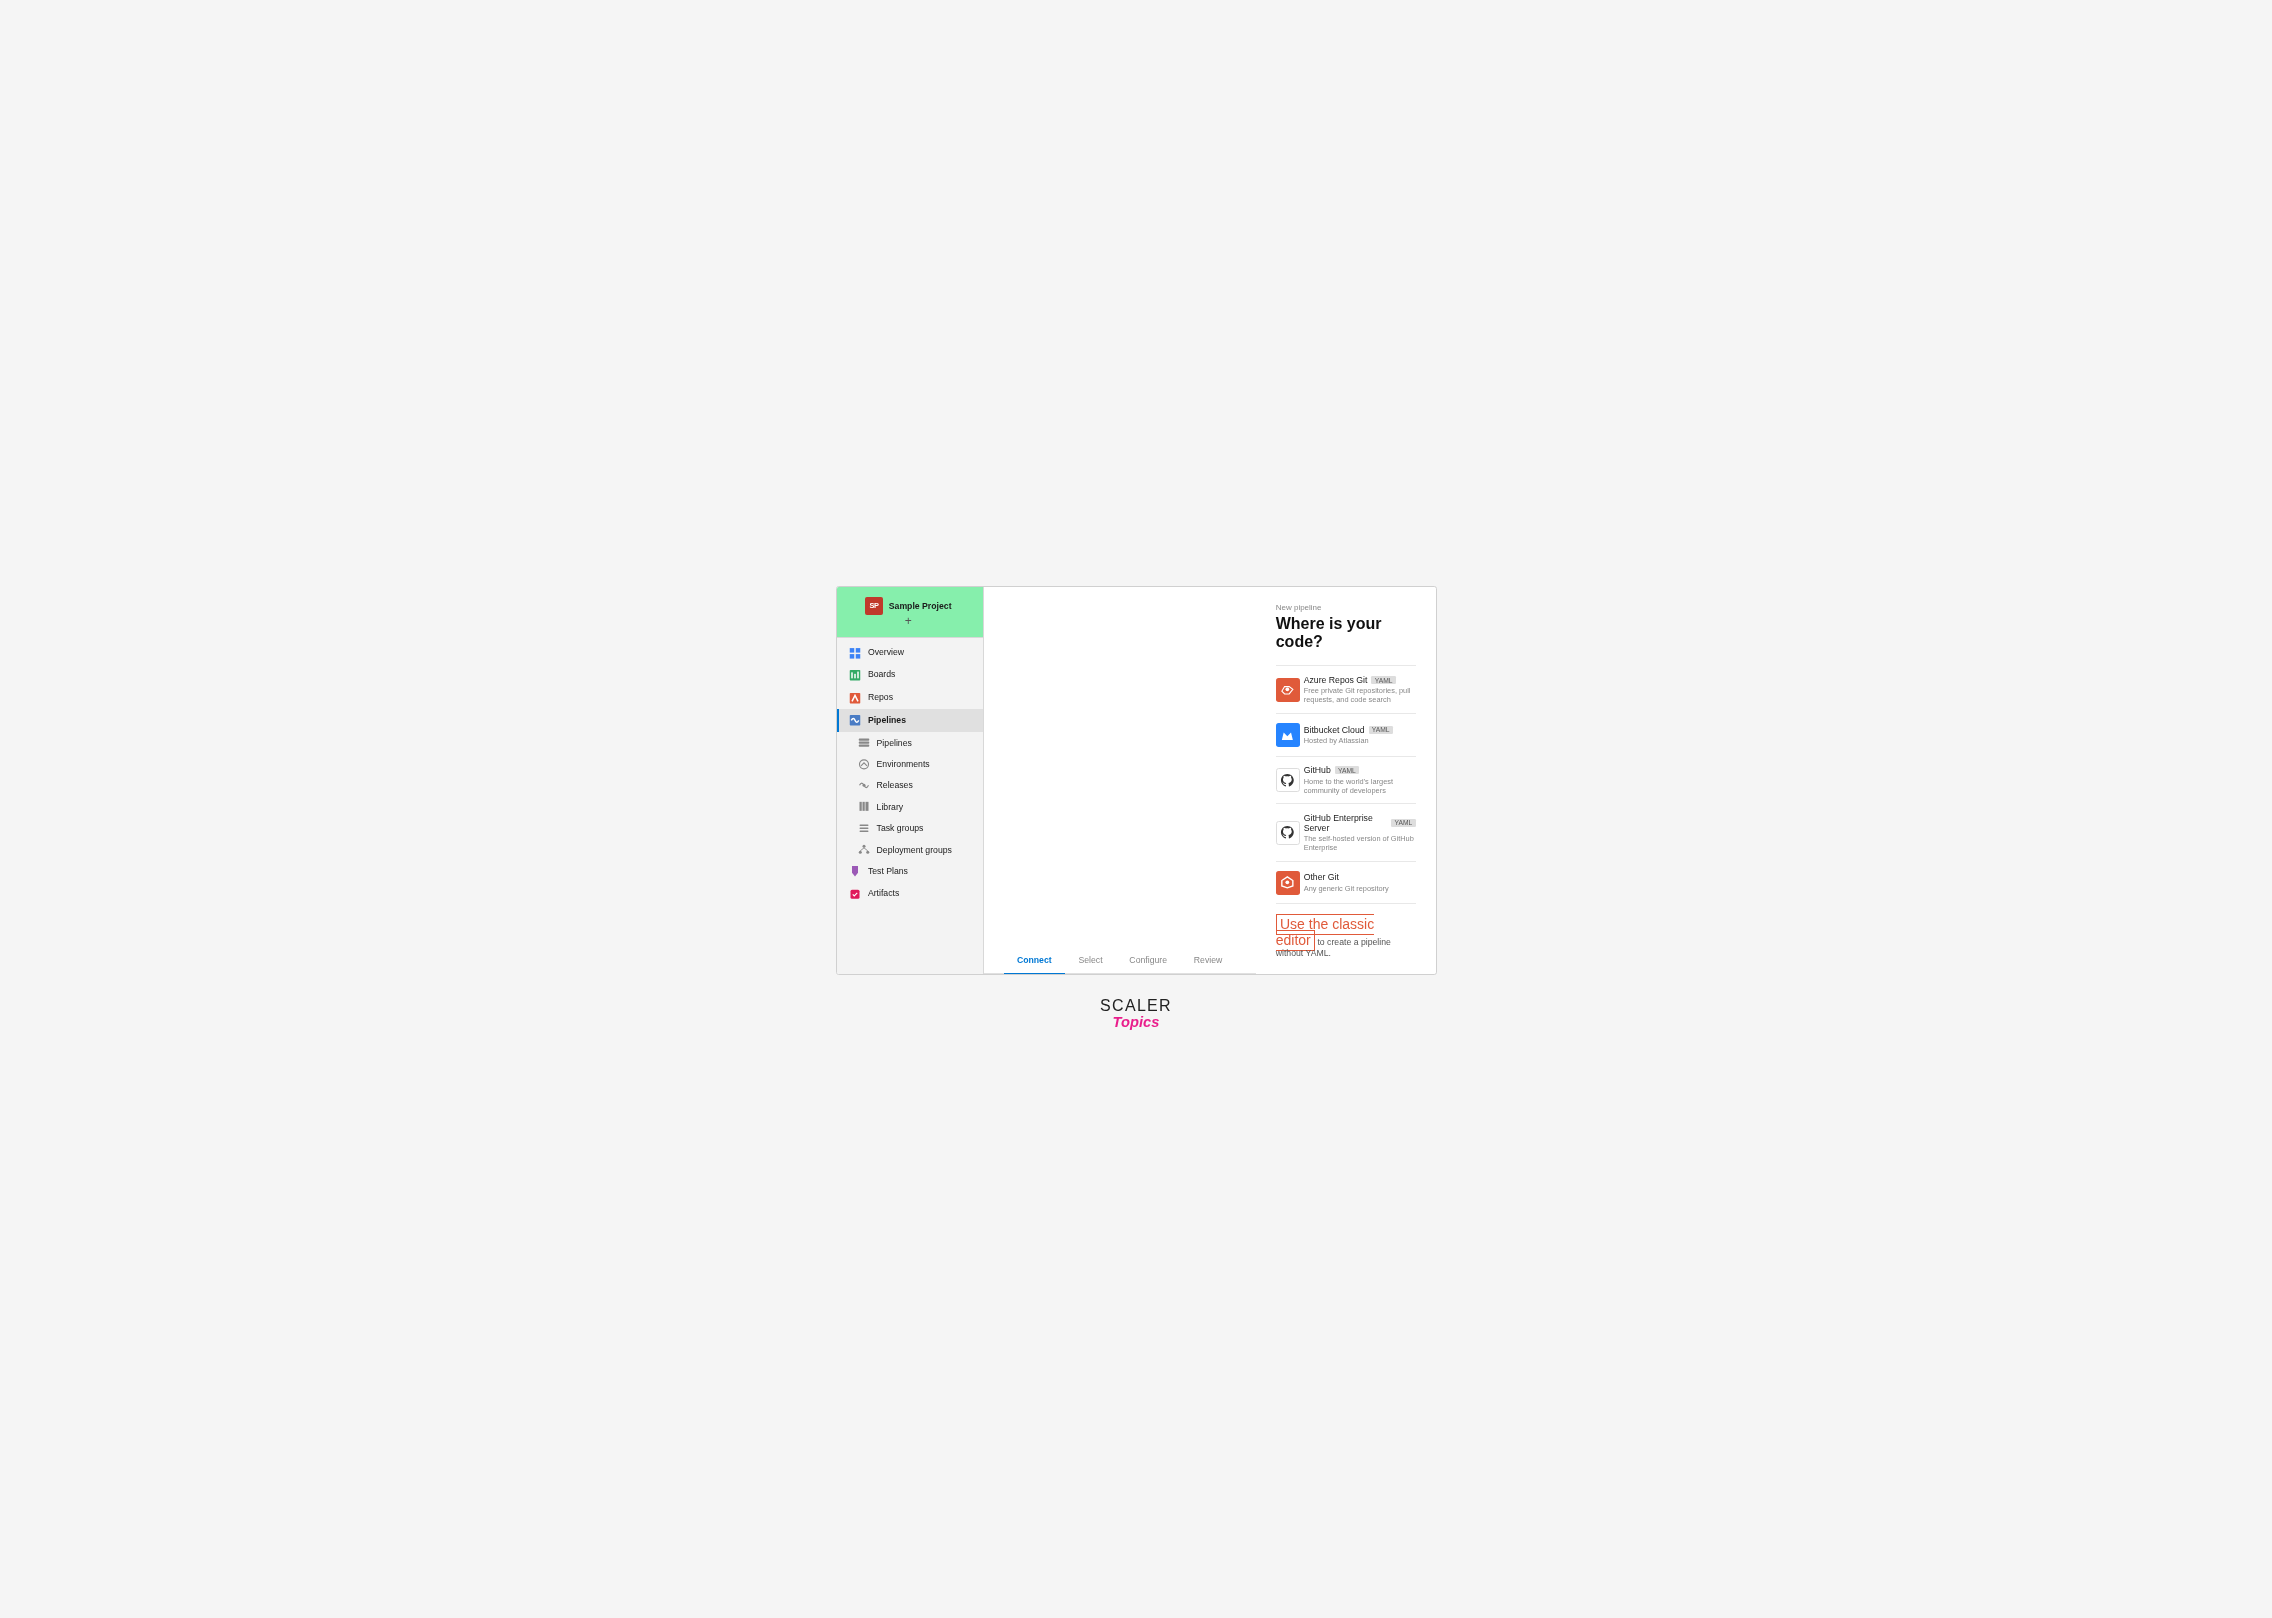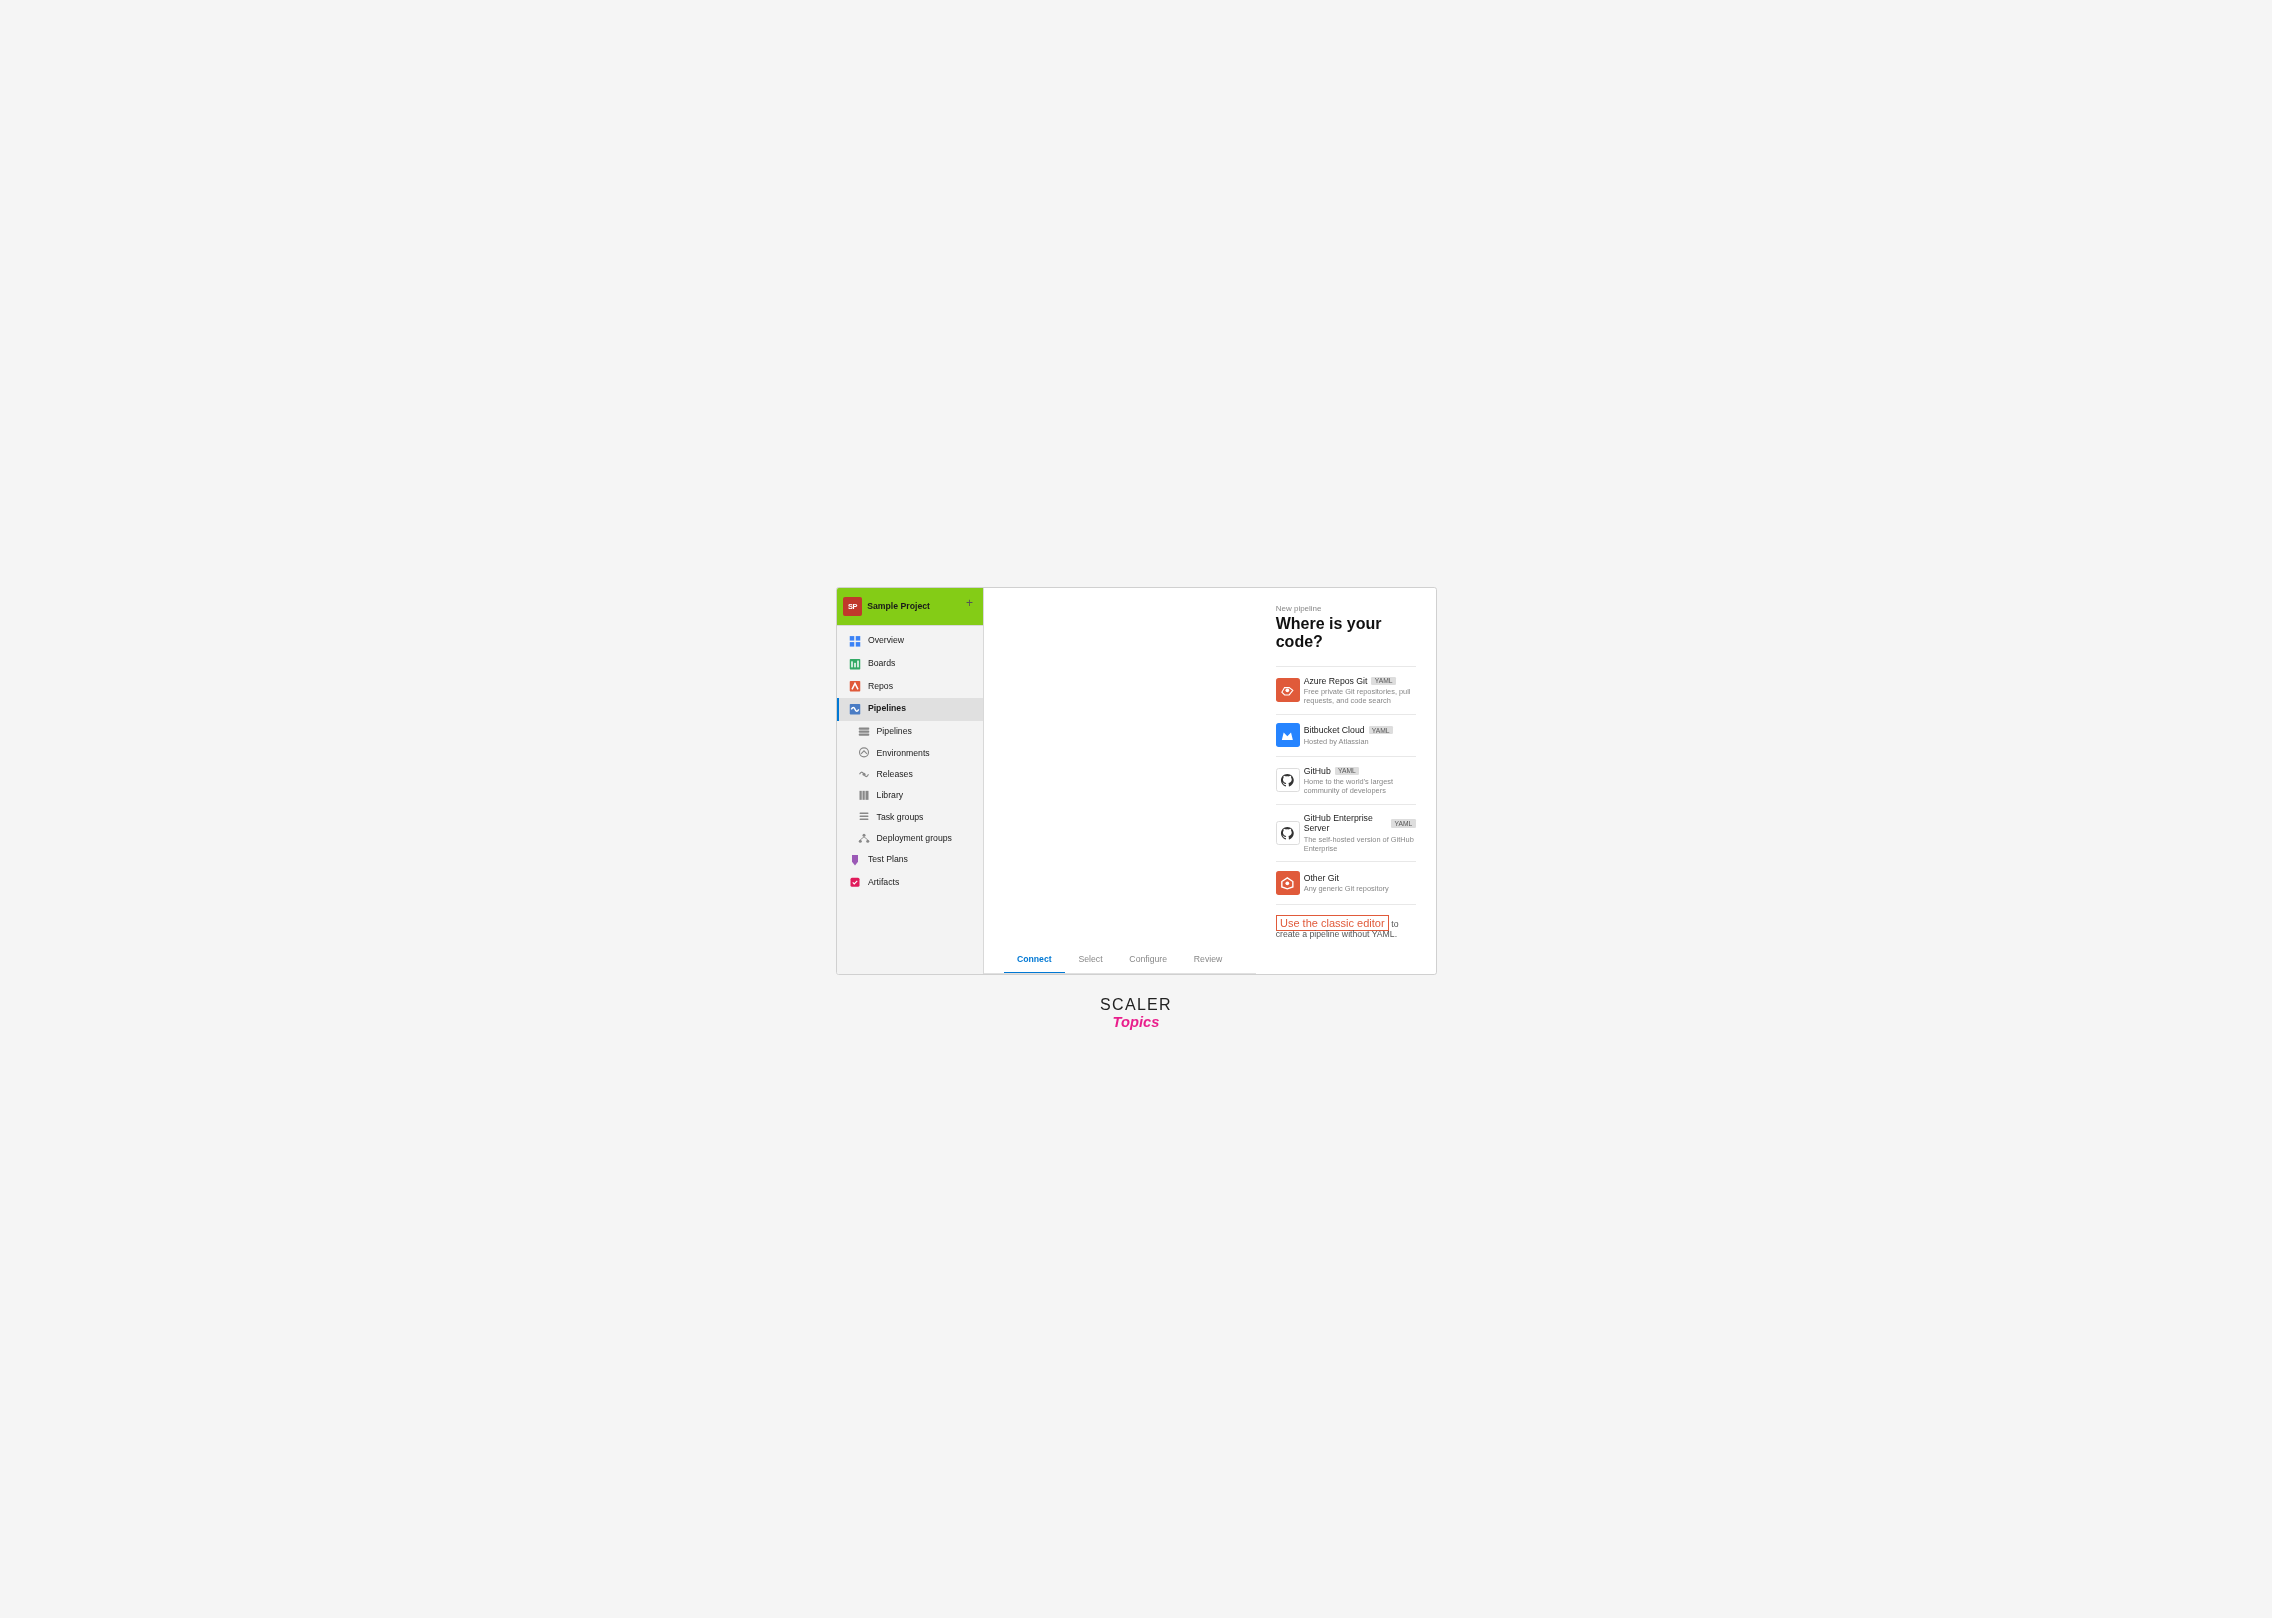--- a/index.html
+++ b/index.html
@@ -26,25 +26,26 @@
     .sidebar {
       width: 147px;
       min-width: 147px;
       background: #f3f3f3;
       border-right: 0.7px solid #d8d8d8;
       display: flex;
       flex-direction: column;
     }
     .sidebar-header {
       display: flex;
-      align-items: flex-start;
+      align-items: center;
       justify-content: space-between;
       padding: 9.4px 9.4px 9.4px 6.7px;
       border-bottom: 0.7px solid #d8d8d8;
-      background: #84cc16;
+      background: #86efac;
+      flex-direction: column;
     }
     .sidebar-header-left {
       display: flex;
       align-items: center;
       gap: 5.3px;
     }
     .project-logo {
       width: 18.7px;
       height: 18.7px;
       background: #c0392b;
@@ -227,21 +228,21 @@
     .classic-editor-row {
       padding: 12px 0 0 0;
       font-size: 8.7px;
       color: #555;
     }
     .classic-editor-link {
       color: #e05a3a;
       border: 1px solid #e05a3a;
       padding: 1.3px 3.3px;
       text-decoration: none;
-      font-size: 11px;
+      font-size: 14px;
       cursor: pointer;
       display: inline;
     }
     
     .scaler-footer {
       margin-top: 21.4px;
       text-align: center;
     }
     .scaler-footer-text {
       font-size: 16px;

